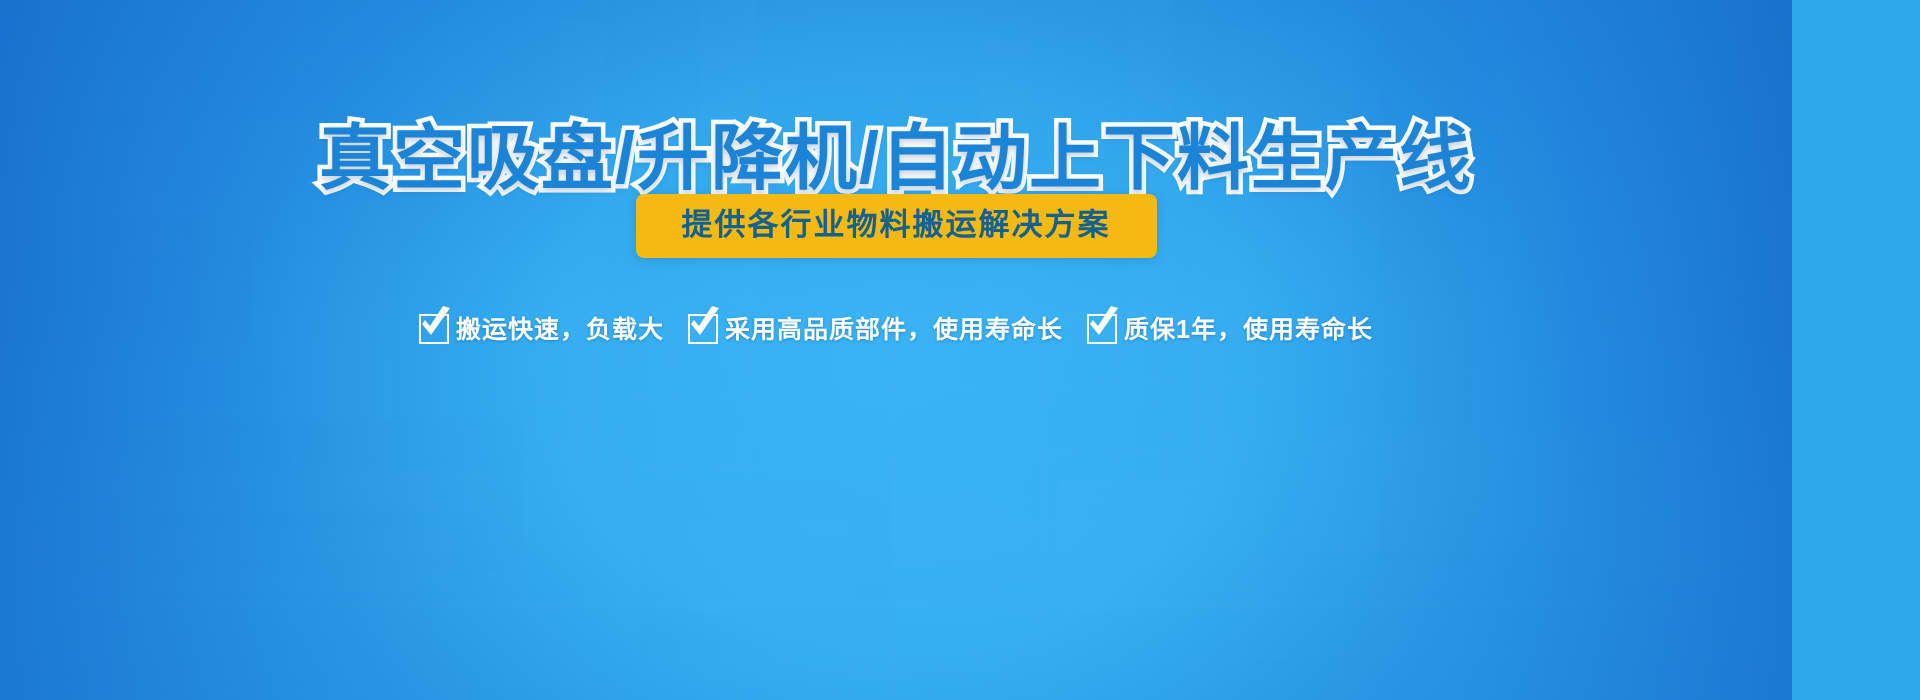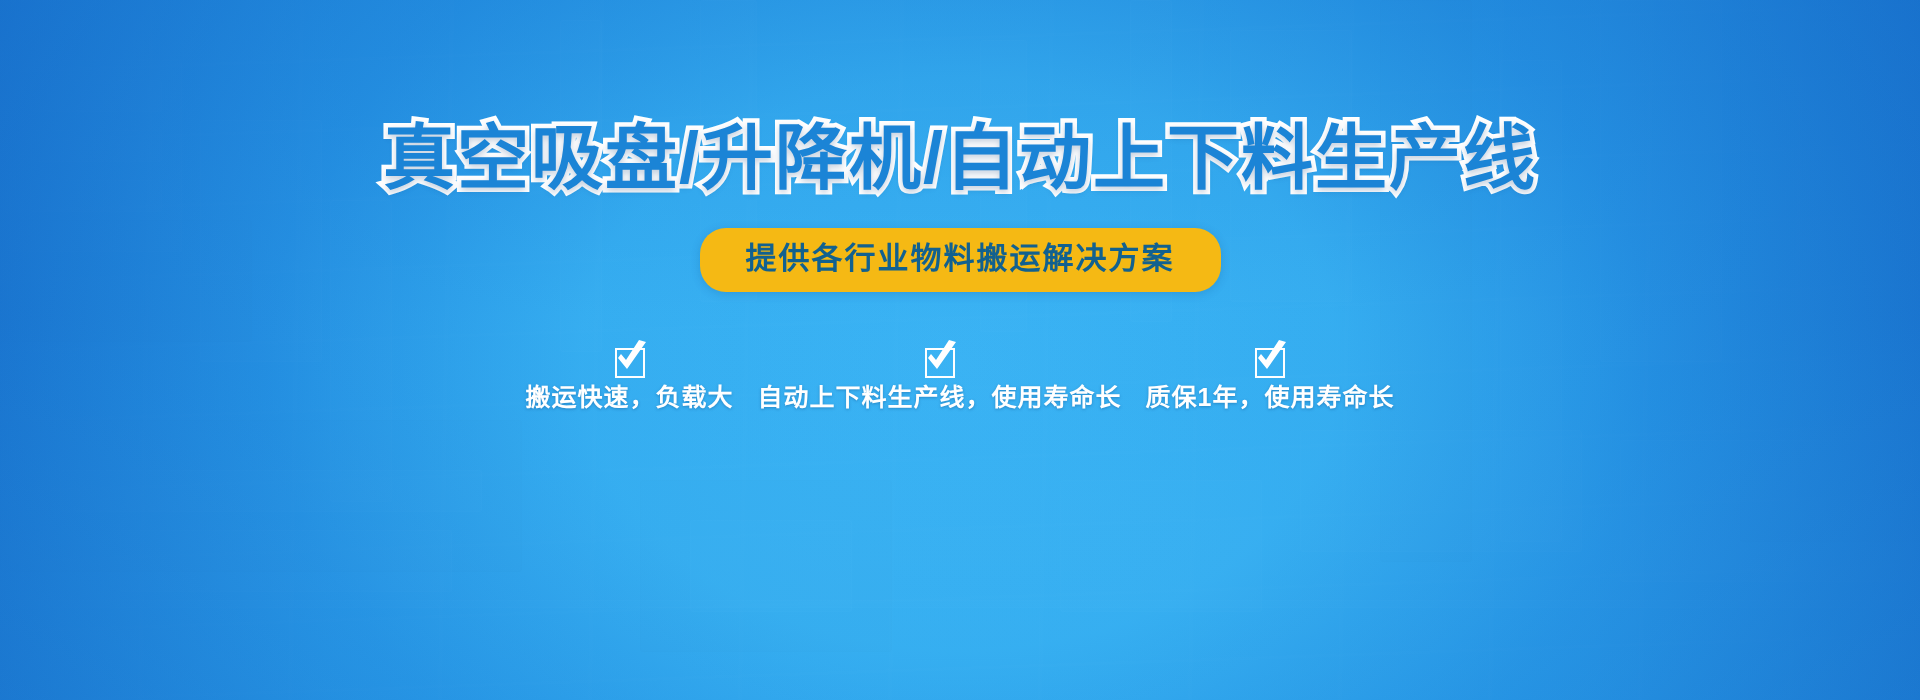--- a/index.html
+++ b/index.html
@@ -5,23 +5,24 @@
 <style>
   html,body{margin:0;padding:0;}
   body{
     width:1920px;height:700px;overflow:hidden;
     font-family:"Liberation Sans","DejaVu Sans",sans-serif;
     background:#2fa8e8;
   }
 
   .banner{
     position:relative;
-    width:1920px;height:700px;
+    width:1772px;height:700px;
     overflow:hidden;
     background:#2fa8e8;
+    padding-left:20px;
   }
 
   
   .photo-layer{
     position:absolute;inset:0;
     opacity:.55;
     filter:saturate(.25);
     background:
       
       linear-gradient(115deg, rgba(255,255,255,.22) 0 2px, transparent 2px 34px),
@@ -84,45 +85,43 @@
     font-weight:bold;
     letter-spacing:2px;
     color:#1b84d6;
     white-space:nowrap;
     -webkit-text-stroke:9px #ffffff;
     paint-order:stroke fill;
     text-shadow:0 3px 6px rgba(10,60,120,.25);
   }
 
   .badge{
-    margin-top:34px;
     background:#f5b914;
     color:#12618f;
     font-size:31px;
     font-weight:bold;
     letter-spacing:2px;
     line-height:1;
     padding:15px 46px 18px;
-    border-radius:26px;
+    border-radius:8px;
     white-space:nowrap;
     box-shadow:0 2px 10px rgba(10,60,120,.18);
   }
 
   .features{
     margin-top:56px;
     display:flex;
     align-items:center;
     gap:24px;
     white-space:nowrap;
   }
   .feature{
     display:flex;
     align-items:center;
     gap:7px;
-    flex-direction:column;
   }
   .check-icon{
     width:30px;height:30px;
     display:inline-block;
     flex:0 0 auto;
     position:relative;
   }
   .check-icon .box{
     position:absolute;inset:0;
     border:2px solid #ffffff;
@@ -197,21 +196,21 @@
         <span class="feature-text">搬运快速，负载大</span>
       </div>
 
       <div class="feature">
         <span class="check-icon">
           <span class="box"></span>
           <svg viewBox="0 0 38 38" aria-hidden="true">
             <path d="M6 18 L15 29 L34 2 L27 0 L14 20 L9 14 Z" fill="#ffffff"></path>
           </svg>
         </span>
-        <span class="feature-text">自动上下料生产线，使用寿命长</span>
+        <span class="feature-text">采用高品质部件，使用寿命长</span>
       </div>
 
       <div class="feature">
         <span class="check-icon">
           <span class="box"></span>
           <svg viewBox="0 0 38 38" aria-hidden="true">
             <path d="M6 18 L15 29 L34 2 L27 0 L14 20 L9 14 Z" fill="#ffffff"></path>
           </svg>
         </span>
         <span class="feature-text">质保1年，使用寿命长</span>

